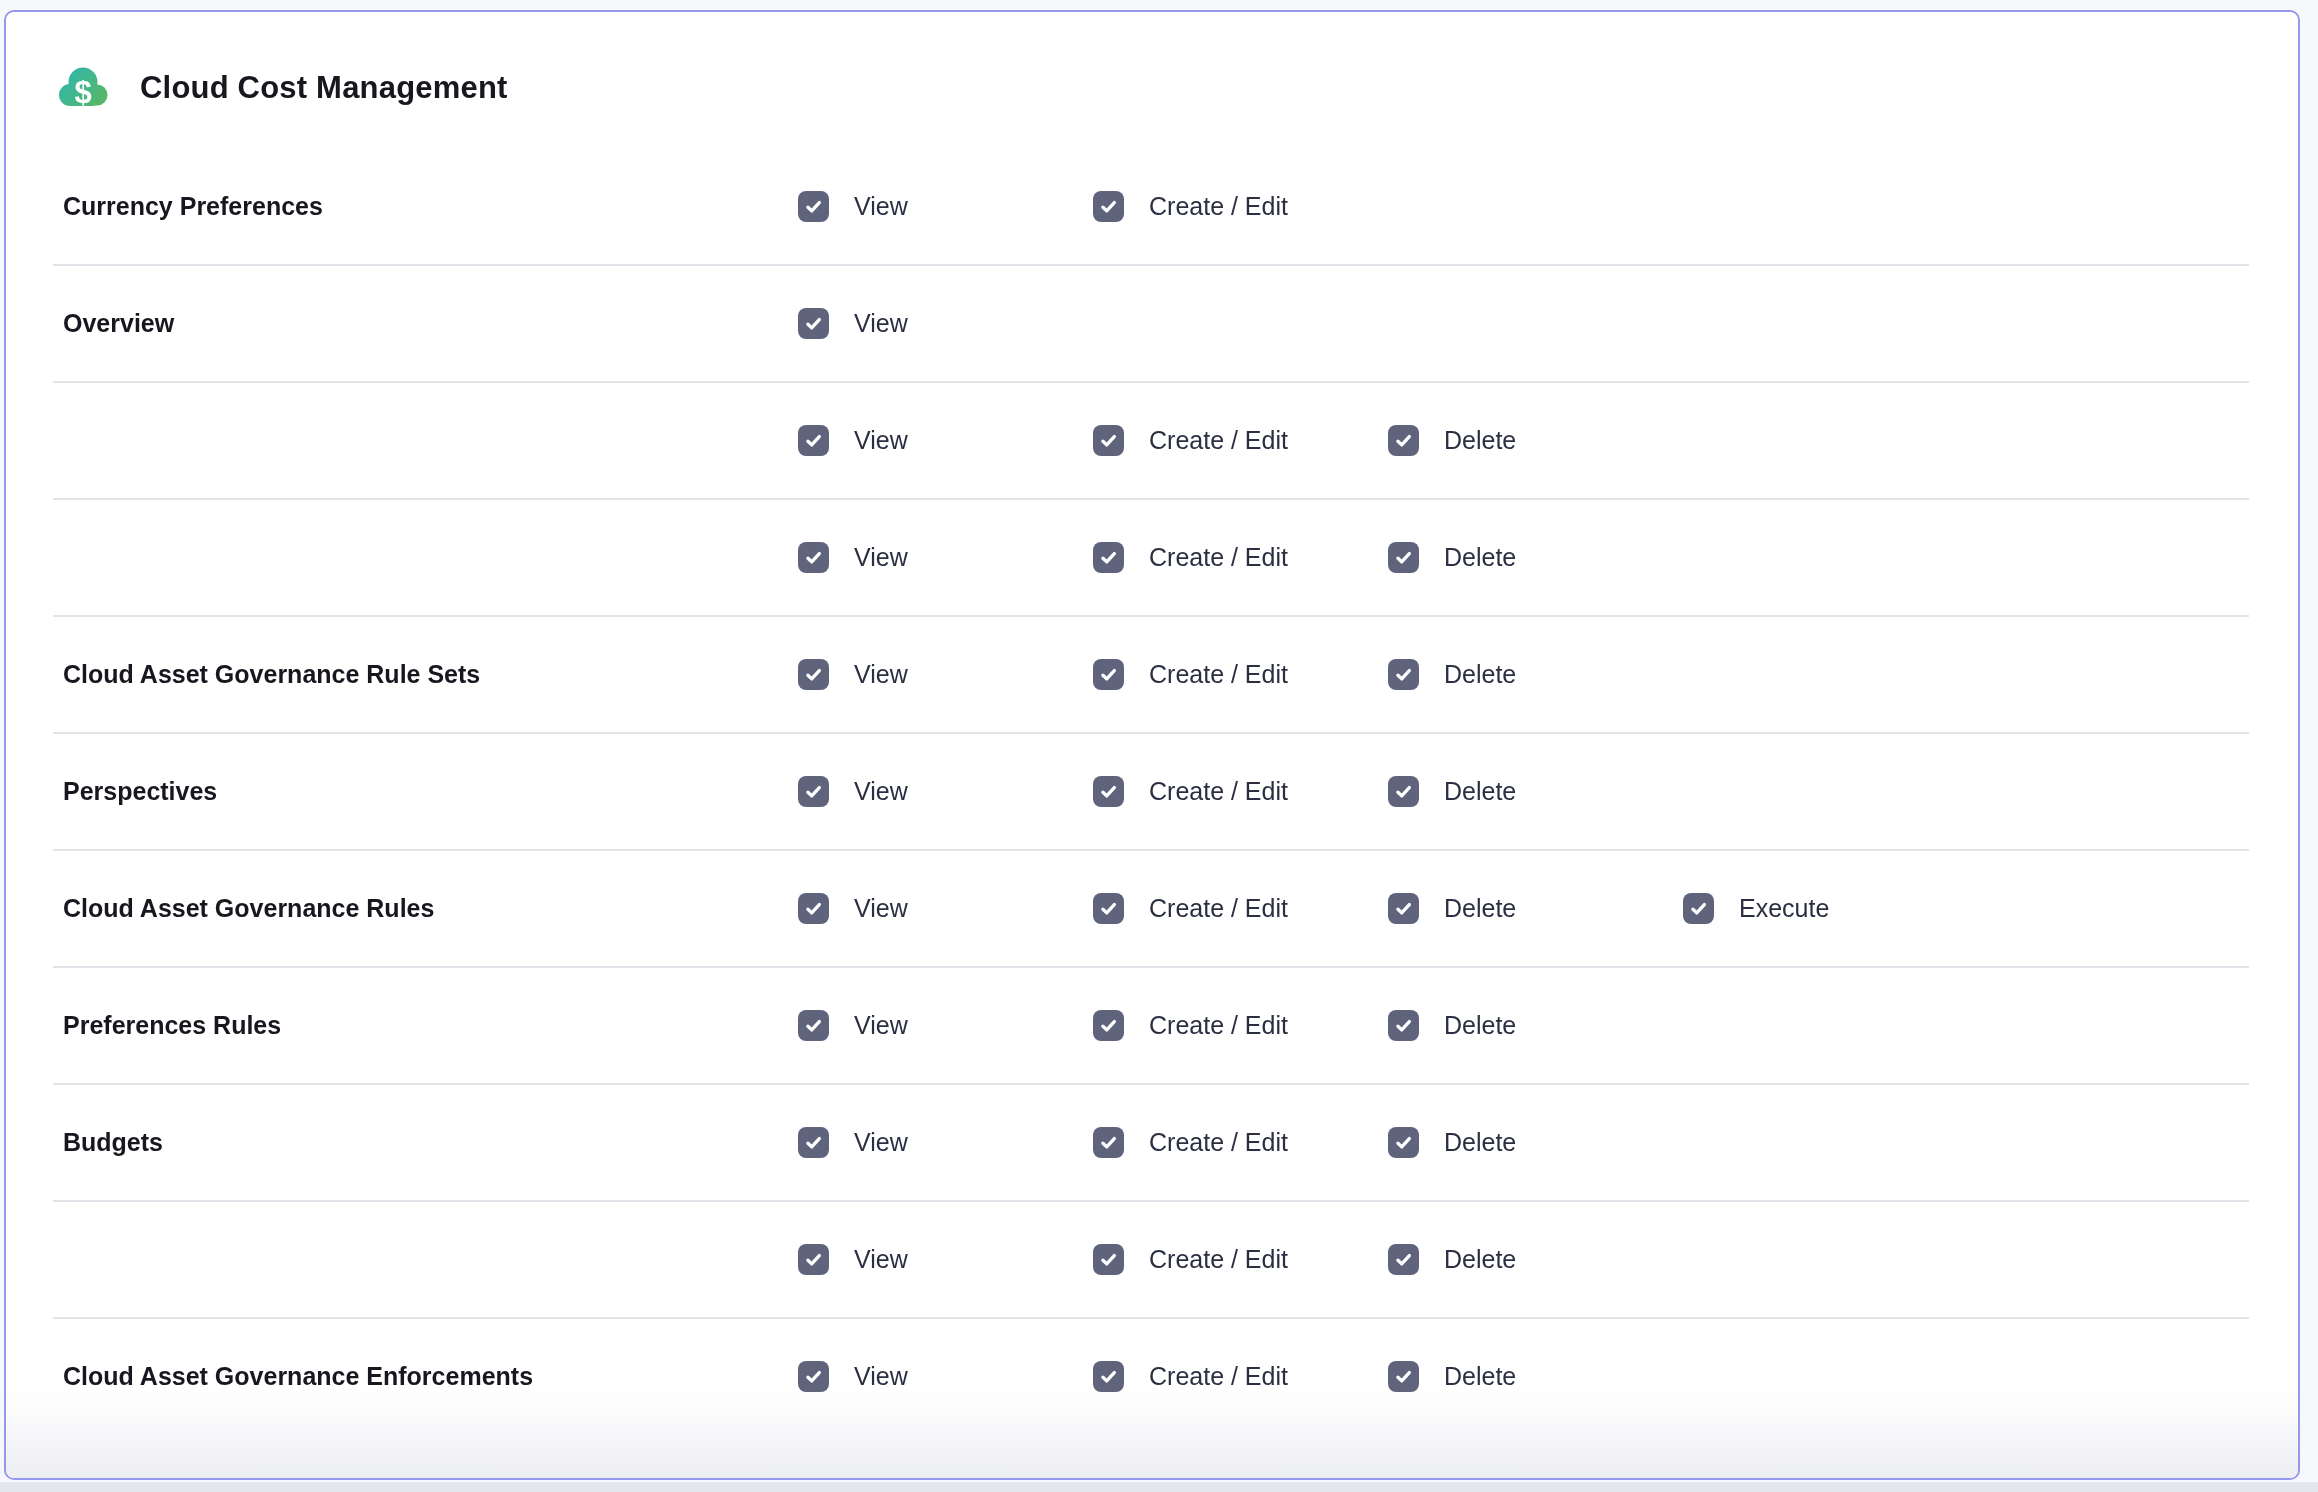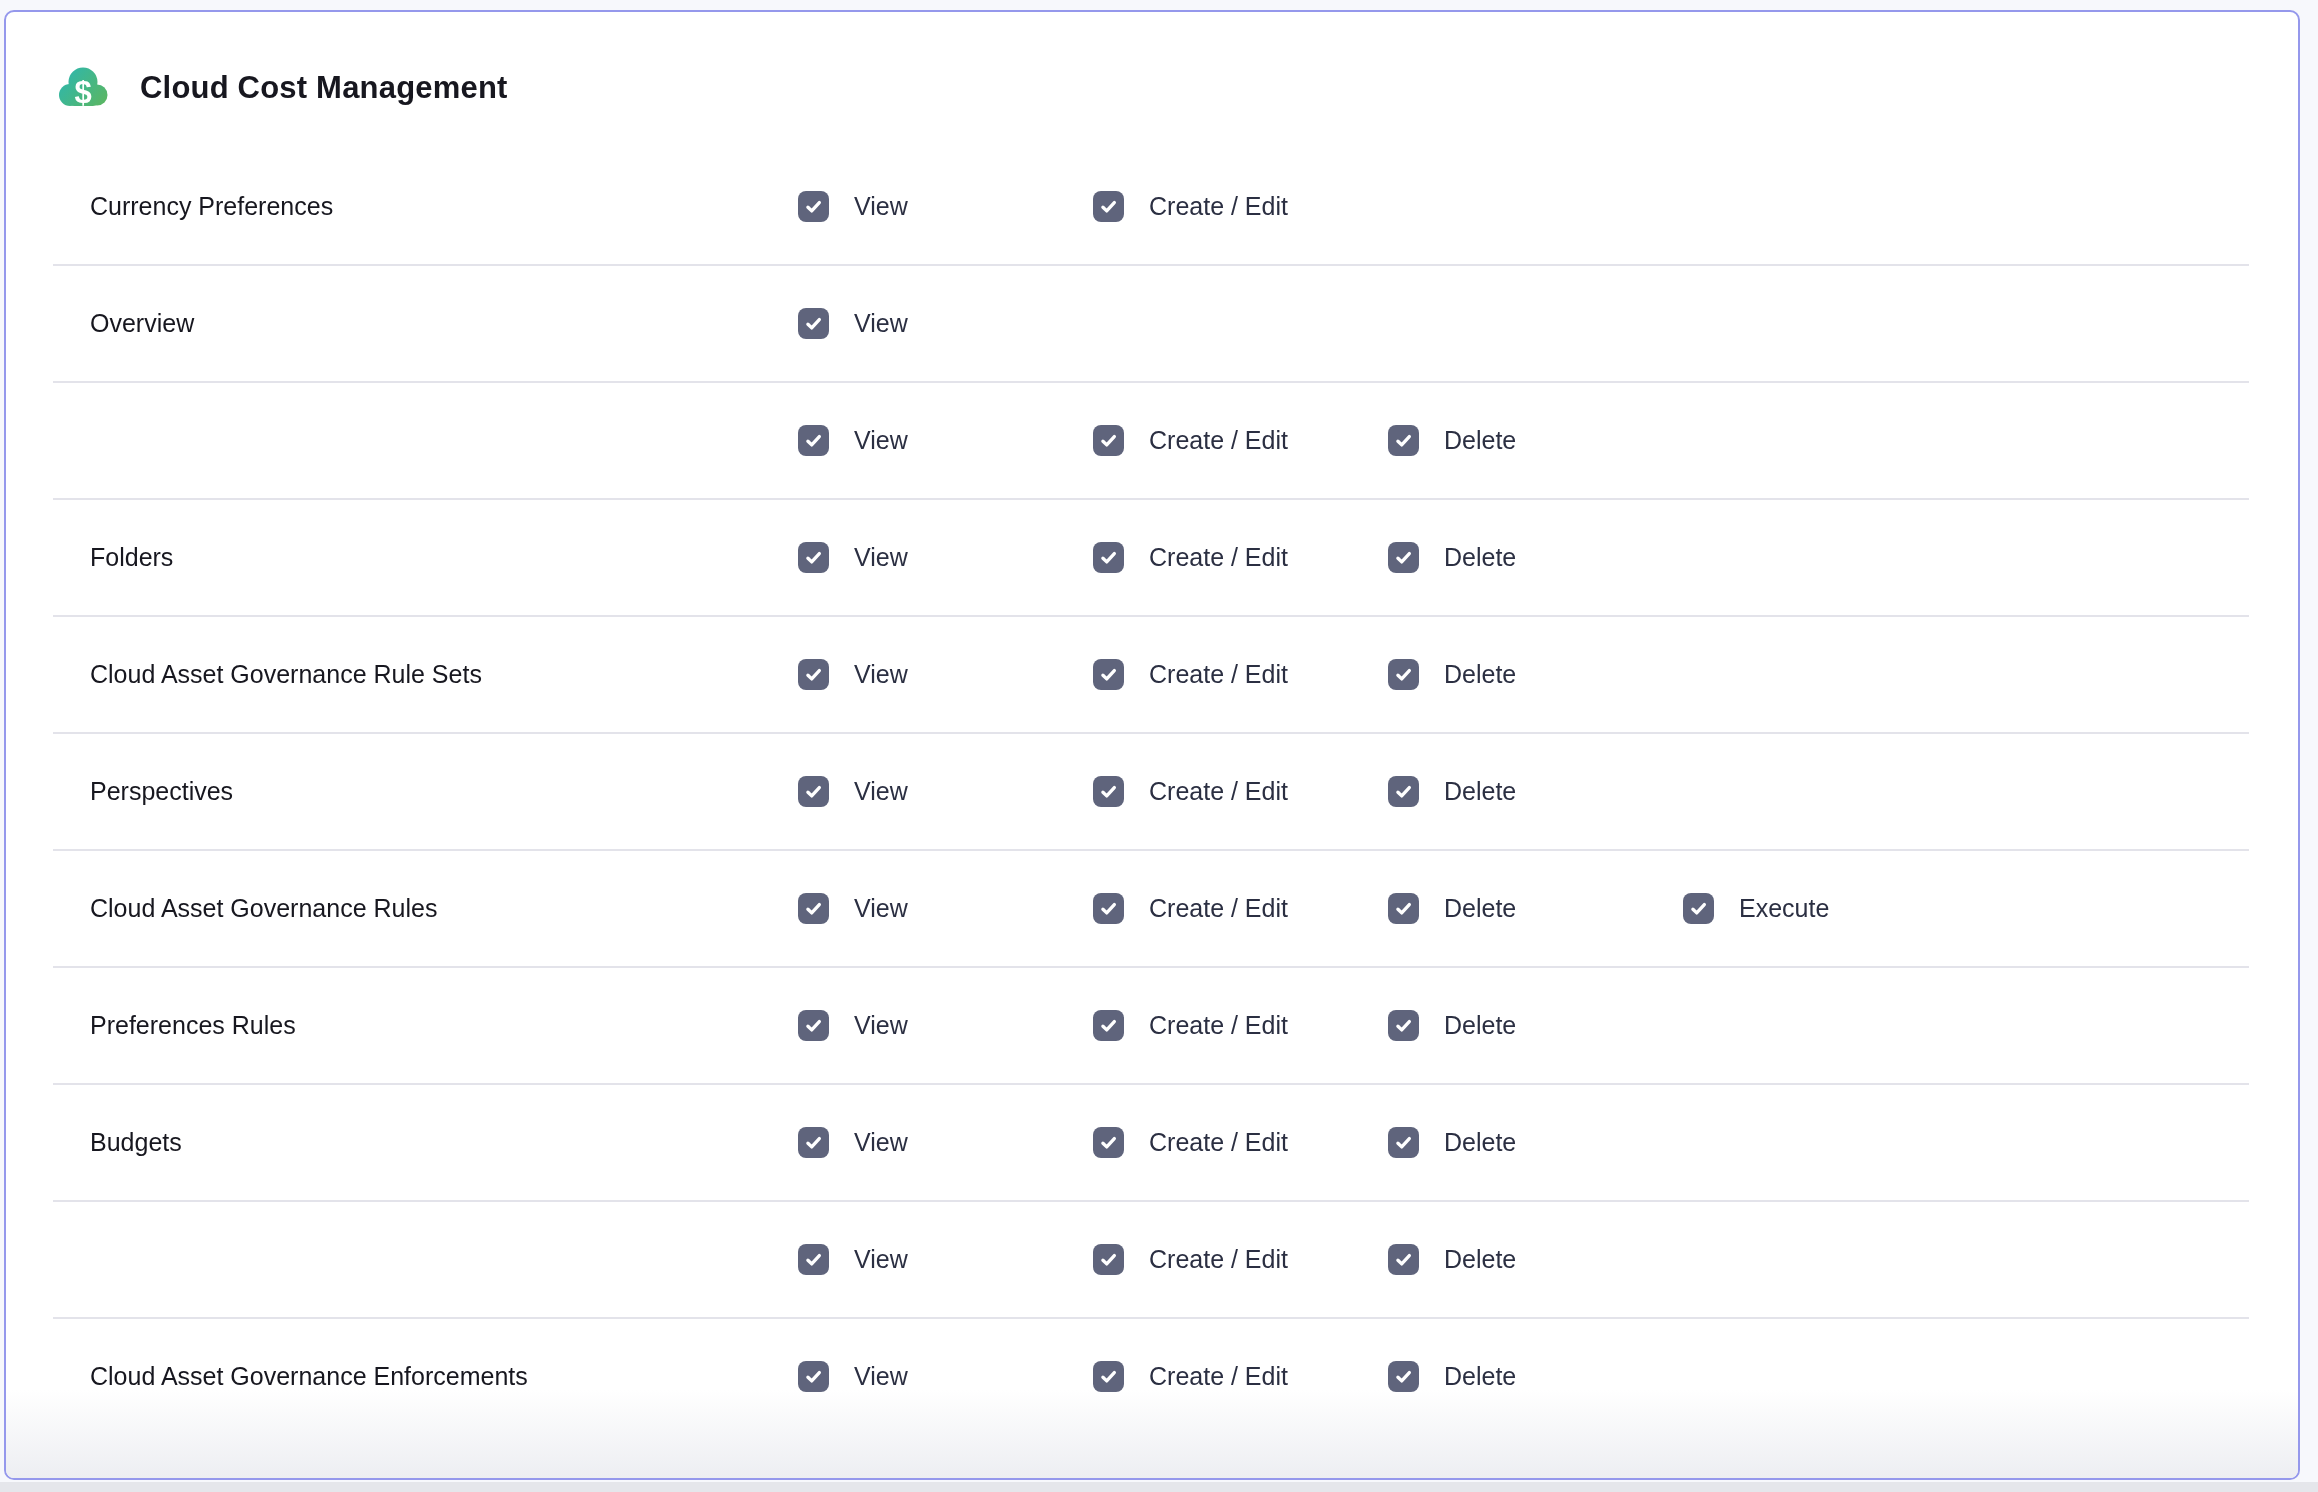--- a/index.html
+++ b/index.html
@@ -43,22 +43,22 @@
     grid-template-columns: 792px 295px 295px 295px 1fr;
     align-items:center;
   }
   .perm-row + .perm-row::before {
     content:"";
     position:absolute; top:-1px; left:47px; right:49px; height:2px;
     background:#e3e3ea;
   }
   .row-label {
     grid-column:1; grid-row:1;
-    padding-left:84px;
-    font-size:25px; color:#17171f;
+    padding-left:57px;
+    font-size:25px; color:#17171f;font-weight:bold;
   }
   .perm {
     grid-row:1;
     display:flex; align-items:center; gap:25px;
   }
   .checkbox {
     width:31px; height:31px; flex:0 0 31px;
     border-radius:8px;
     background:#5f647c;
     display:flex; align-items:center; justify-content:center;
@@ -143,21 +143,20 @@
           <span class="checkbox checked" role="checkbox" aria-checked="true">
             <svg viewBox="0 0 16 16">
               <path d="M3.3 8.6 L6.5 11.7 L12.9 4.7" fill="none" stroke="#ffffff" stroke-width="2.8" stroke-linecap="round" stroke-linejoin="round"></path>
             </svg>
           </span>
           <span class="perm-label">Delete</span>
         </div>
       </div>
 
   <div class="perm-row">
-    <div class="row-label">Folders</div>
   <div class="perm" style="grid-area: 1 / 2;">
           <span class="checkbox checked" role="checkbox" aria-checked="true">
             <svg viewBox="0 0 16 16">
               <path d="M3.3 8.6 L6.5 11.7 L12.9 4.7" fill="none" stroke="#ffffff" stroke-width="2.8" stroke-linecap="round" stroke-linejoin="round"></path>
             </svg>
           </span>
           <span class="perm-label">View</span>
         </div>
         <div class="perm" style="grid-area: 1 / 3;">
           <span class="checkbox checked" role="checkbox" aria-checked="true">

